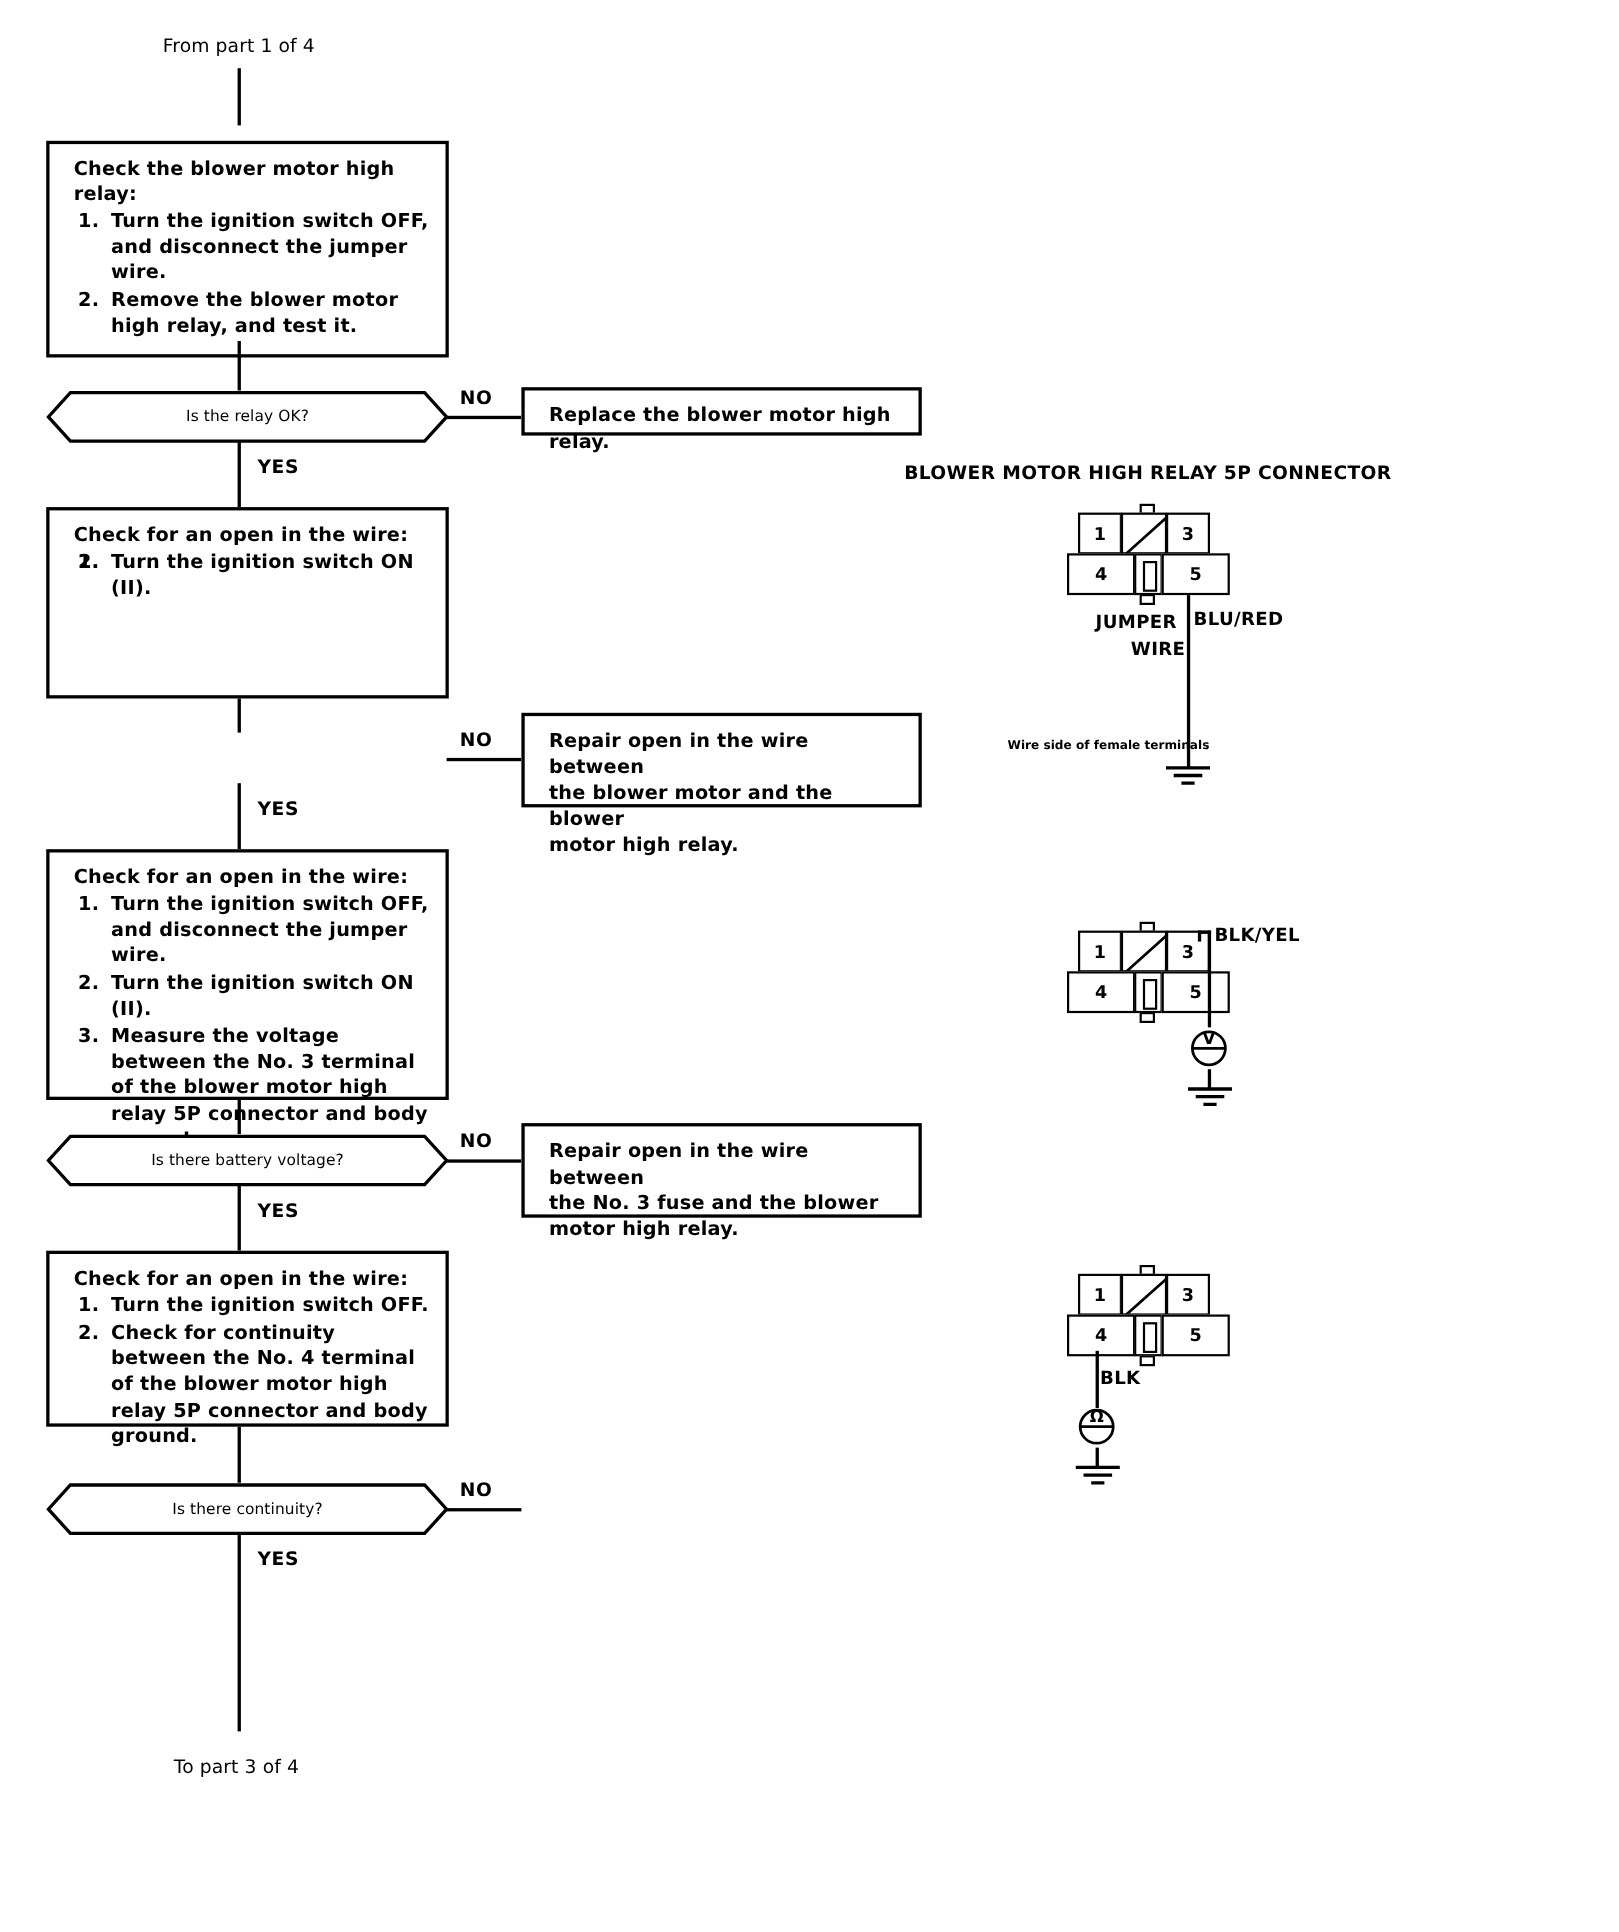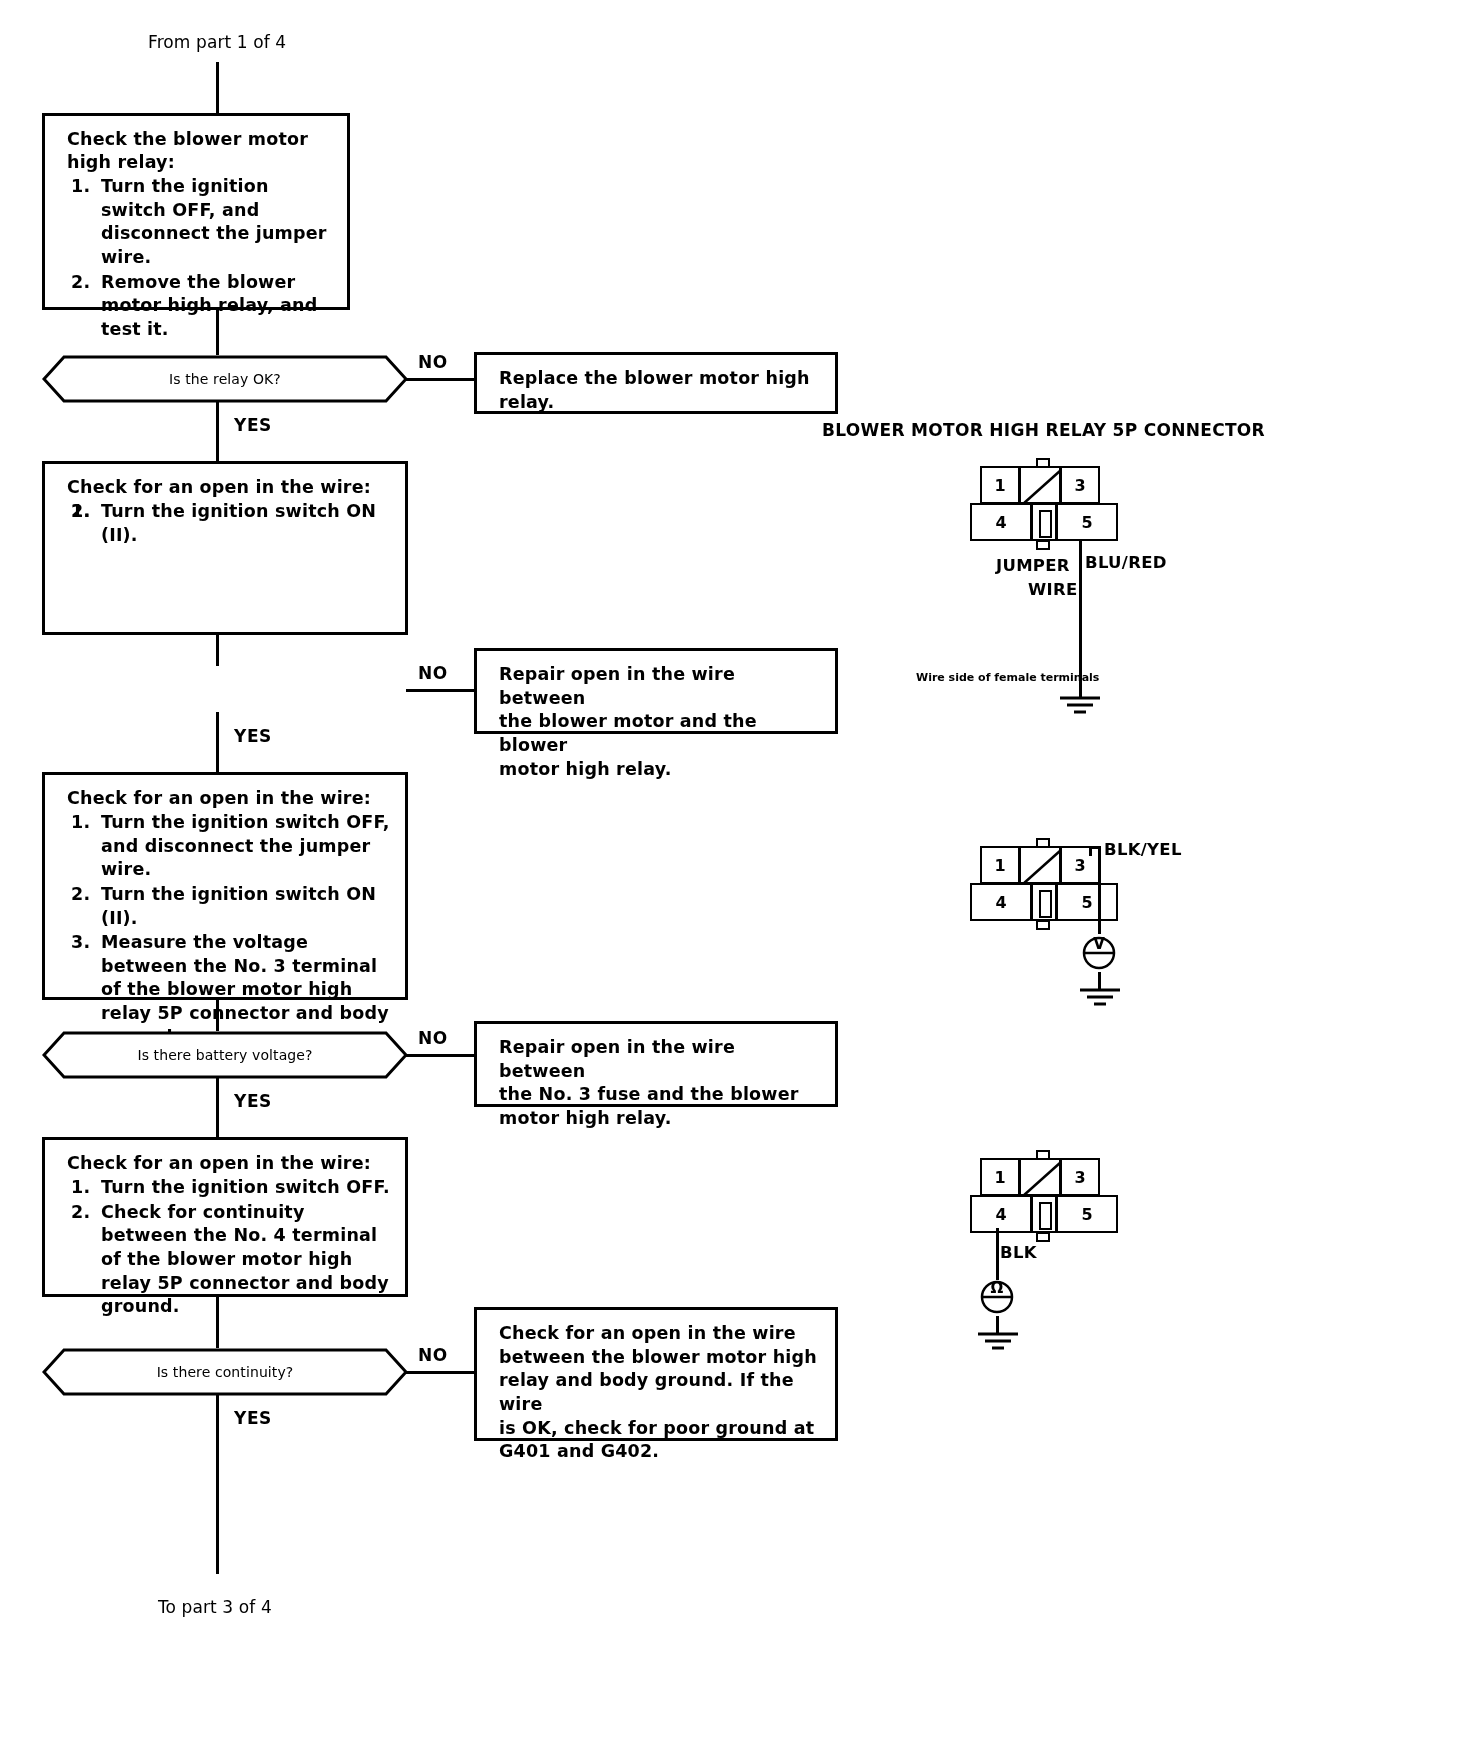--- a/index.html
+++ b/index.html
@@ -154,42 +154,42 @@
   .meter{position:absolute;}
 </style>
 </head>
 <body>
 
 <div id="page">
 
   <div class="plain" style="left:148px;top:32px;">From part  1 of 4</div>
   <div class="vline" style="left:216px;top:62px;height:52px;"></div>
 
-  <div class="box" style="left:42px;top:113px;width:308px;height:197px;">
+  <div class="box" style="left:42px;top:128px;width:366px;height:197px;">
     <div class="title">Check the blower motor high relay:</div>
     <ol>
       <li><span class="num">1.</span><span>Turn the ignition switch OFF, and disconnect the jumper wire.</span></li>
       <li><span class="num">2.</span><span>Remove the blower motor high relay, and test it.</span></li>
     </ol>
   </div>
 
   <div class="vline" style="left:216px;top:310px;height:45px;"></div>
 
   <div class="hex" style="left:42px;top:355px;width:366px;height:48px;">
     <svg width="366" height="48" viewBox="0 0 366 48">
       <polygon points="22,2 344,2 364,24 344,46 22,46 2,24" fill="#fff" stroke="#000" stroke-width="3"></polygon>
     </svg>
     <div class="hexlabel">Is the relay OK?</div>
   </div>
   <div class="hline" style="left:406px;top:378px;width:68px;"></div>
   <div class="branchlabel" style="left:418px;top:352px;">NO</div>
   <div class="vline" style="left:216px;top:401px;height:60px;"></div>
   <div class="branchlabel" style="left:234px;top:415px;">YES</div>
 
-  <div class="rbox" style="left:474px;top:352px;width:364px;height:62px;">
+  <div class="rbox" style="left:474px;top:352px;width:364px;height:44px;">
     <p>Replace the blower motor high</p>
     <p>relay.</p>
   </div>
 
   <div class="box" style="left:42px;top:461px;width:366px;height:174px;">
     <div class="title">Check for an open in the wire:</div>
     <ol>
       <li><span class="num">1.</span></li>
       <li><span class="num">2.</span><span>Turn the ignition switch ON (II).</span></li>
     </ol>
@@ -250,27 +250,20 @@
     <svg width="366" height="48" viewBox="0 0 366 48">
       <polygon points="22,2 344,2 364,24 344,46 22,46 2,24" fill="#fff" stroke="#000" stroke-width="3"></polygon>
     </svg>
     <div class="hexlabel">Is there continuity?</div>
   </div>
   <div class="hline" style="left:406px;top:1371px;width:68px;"></div>
   <div class="branchlabel" style="left:418px;top:1345px;">NO</div>
   <div class="vline" style="left:216px;top:1394px;height:180px;"></div>
   <div class="branchlabel" style="left:234px;top:1408px;">YES</div>
 
-  <div class="rbox" style="left:474px;top:1307px;width:364px;height:134px;">
-    <p>Check for an open in the wire</p>
-    <p>between the blower motor high</p>
-    <p>relay and body ground. If the wire</p>
-    <p>is OK, check for poor ground at</p>
-    <p>G401 and G402.</p>
-  </div>
 
   <div class="plain" style="left:158px;top:1597px;">To part  3 of 4</div>
 
   <div class="connheading" style="left:822px;top:420px;">BLOWER MOTOR HIGH RELAY 5P CONNECTOR</div>
 
   <div class="conn" style="left:970px;top:458px;width:160px;height:80px;">
 
     <div class="tab" style="left:66px;top:0px;width:14px;height:10px;"></div>
 
     <div class="cell" style="left:10px;top:8px;width:40px;height:38px;">

